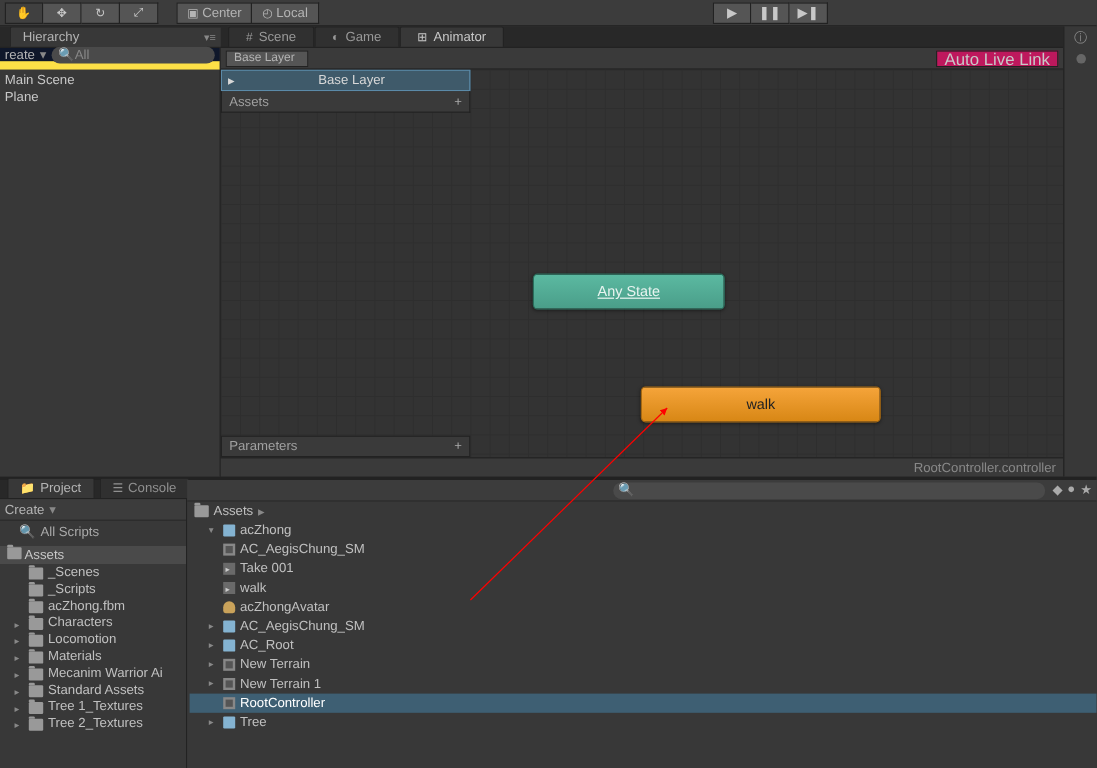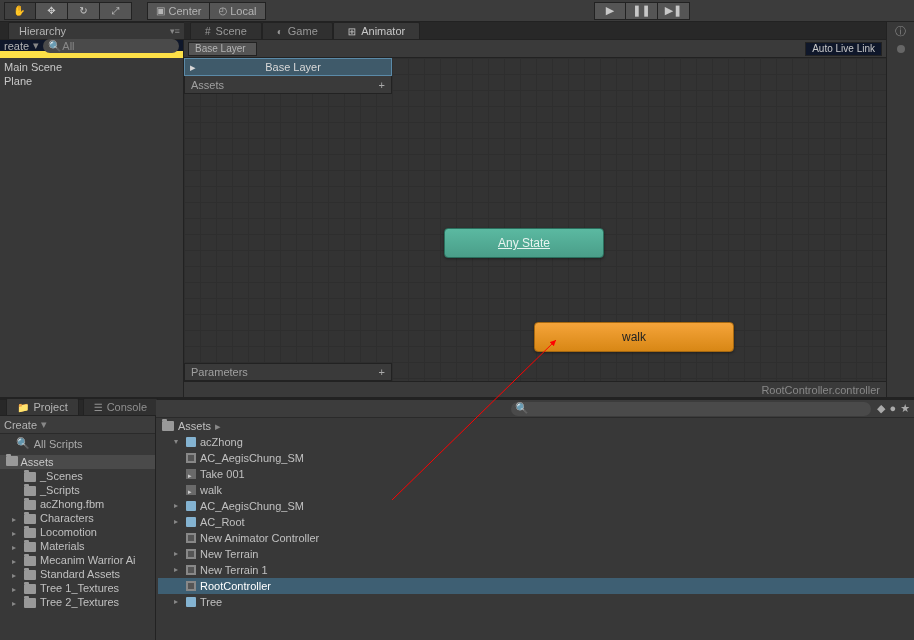--- a/index.html
+++ b/index.html
@@ -25,21 +25,21 @@
   .search-field { flex: 1; height: 14px; background: #4a4a4a; border-radius: 7px; padding: 0 6px; color: #888; line-height: 14px;}
   .hierarchy-list { padding: 2px 0; }
   .hierarchy-item { padding: 1px 4px; color: #c8c8c8; cursor: pointer; }
   
   .center-area { flex: 1; display: flex; flex-direction: column; background: #282828;}
   .center-tabs { height: 18px; display: flex; align-items: flex-end; padding-left: 6px; border-bottom: 1px solid #222; gap:0;}
   .center-tab { height: 17px; padding: 0 14px; background: #303030; border: 1px solid #222; border-bottom: none; display: flex; align-items: center; gap: 5px; color: #999; border-radius: 2px 2px 0 0;}
   .center-tab.active { background: #383838; color: #c8c8c8;}
   .breadcrumb-bar { height: 18px; background: #3a3a3a; display: flex; align-items: center; padding: 0 4px; border-bottom: 1px solid #222;}
   .bc-item { background: #555; height: 14px; padding: 0 10px 0 6px; border: 1px solid #222; display:flex; align-items:center; position: relative; font-size: 10px;}
-  .auto-live { margin-left: auto; padding: 0 6px; height:14px; background:#0f172a; border:1px solid #222; display:flex; align-items:center; color:#c8c8c8; font-size:10px;}
+  .auto-live { margin-left: auto; padding: 0 6px; height:14px; background:#be185d; border:1px solid #222; display:flex; align-items:center; color:#c8c8c8; font-size:14px;}
   
   .animator-body { flex: 1; display: flex; position: relative; overflow:hidden;}
   .layers-panel { width: 208px; background: transparent; position: relative; z-index:2;}
   .layer-row { height: 18px; background: #3f5a6a; border: 1px solid #5b8aa8; display: flex; align-items: center; padding-left: 10px; color:#d8d8d8; justify-content:center;}
   .layers-hdr { height: 18px; background: #3a3a3a; border: 1px solid #222; border-top:none; display: flex; align-items: center; padding: 0 6px; color:#a0a0a0;}
   .plus { margin-left: auto; color:#aaa; cursor:pointer;}
   .param-hdr { position:absolute; bottom:0; left:0; width:208px; height: 18px; background: #3a3a3a; border: 1px solid #222; display: flex; align-items: center; padding: 0 6px; color:#a0a0a0; z-index:3;gap:12px;}
   
   .graph { flex:1; position: absolute; top:0; left:0; right:0; bottom:0;
     background-color: #333;
@@ -297,34 +297,33 @@
           <span>AC_AegisChung_SM</span>
         </div>
       <div class="asset-item d1">
           <span class="icon-anim"></span>
           <span>Take 001</span>
         </div>
       <div class="asset-item d1">
           <span class="icon-anim"></span>
           <span>walk</span>
         </div>
+      <div class="asset-item d1">
+          <span class="icon-avatar"></span>
+          <span>acZhongAvatar</span>
+        </div>
       <div class="asset-item">
           <span class="arrow">▸</span>
           <span class="icon-cube"></span>
           <span>AC_AegisChung_SM</span>
         </div>
       <div class="asset-item">
           <span class="arrow">▸</span>
           <span class="icon-cube"></span>
           <span>AC_Root</span>
-        </div>
-      <div class="asset-item">
-          <span class="arrow"></span>
-          <span class="icon-ctrl"></span>
-          <span>New Animator Controller</span>
         </div>
       <div class="asset-item">
           <span class="arrow">▸</span>
           <span class="icon-ctrl"></span>
           <span>New Terrain</span>
         </div>
       <div class="asset-item">
           <span class="arrow">▸</span>
           <span class="icon-ctrl"></span>
           <span>New Terrain 1</span>

